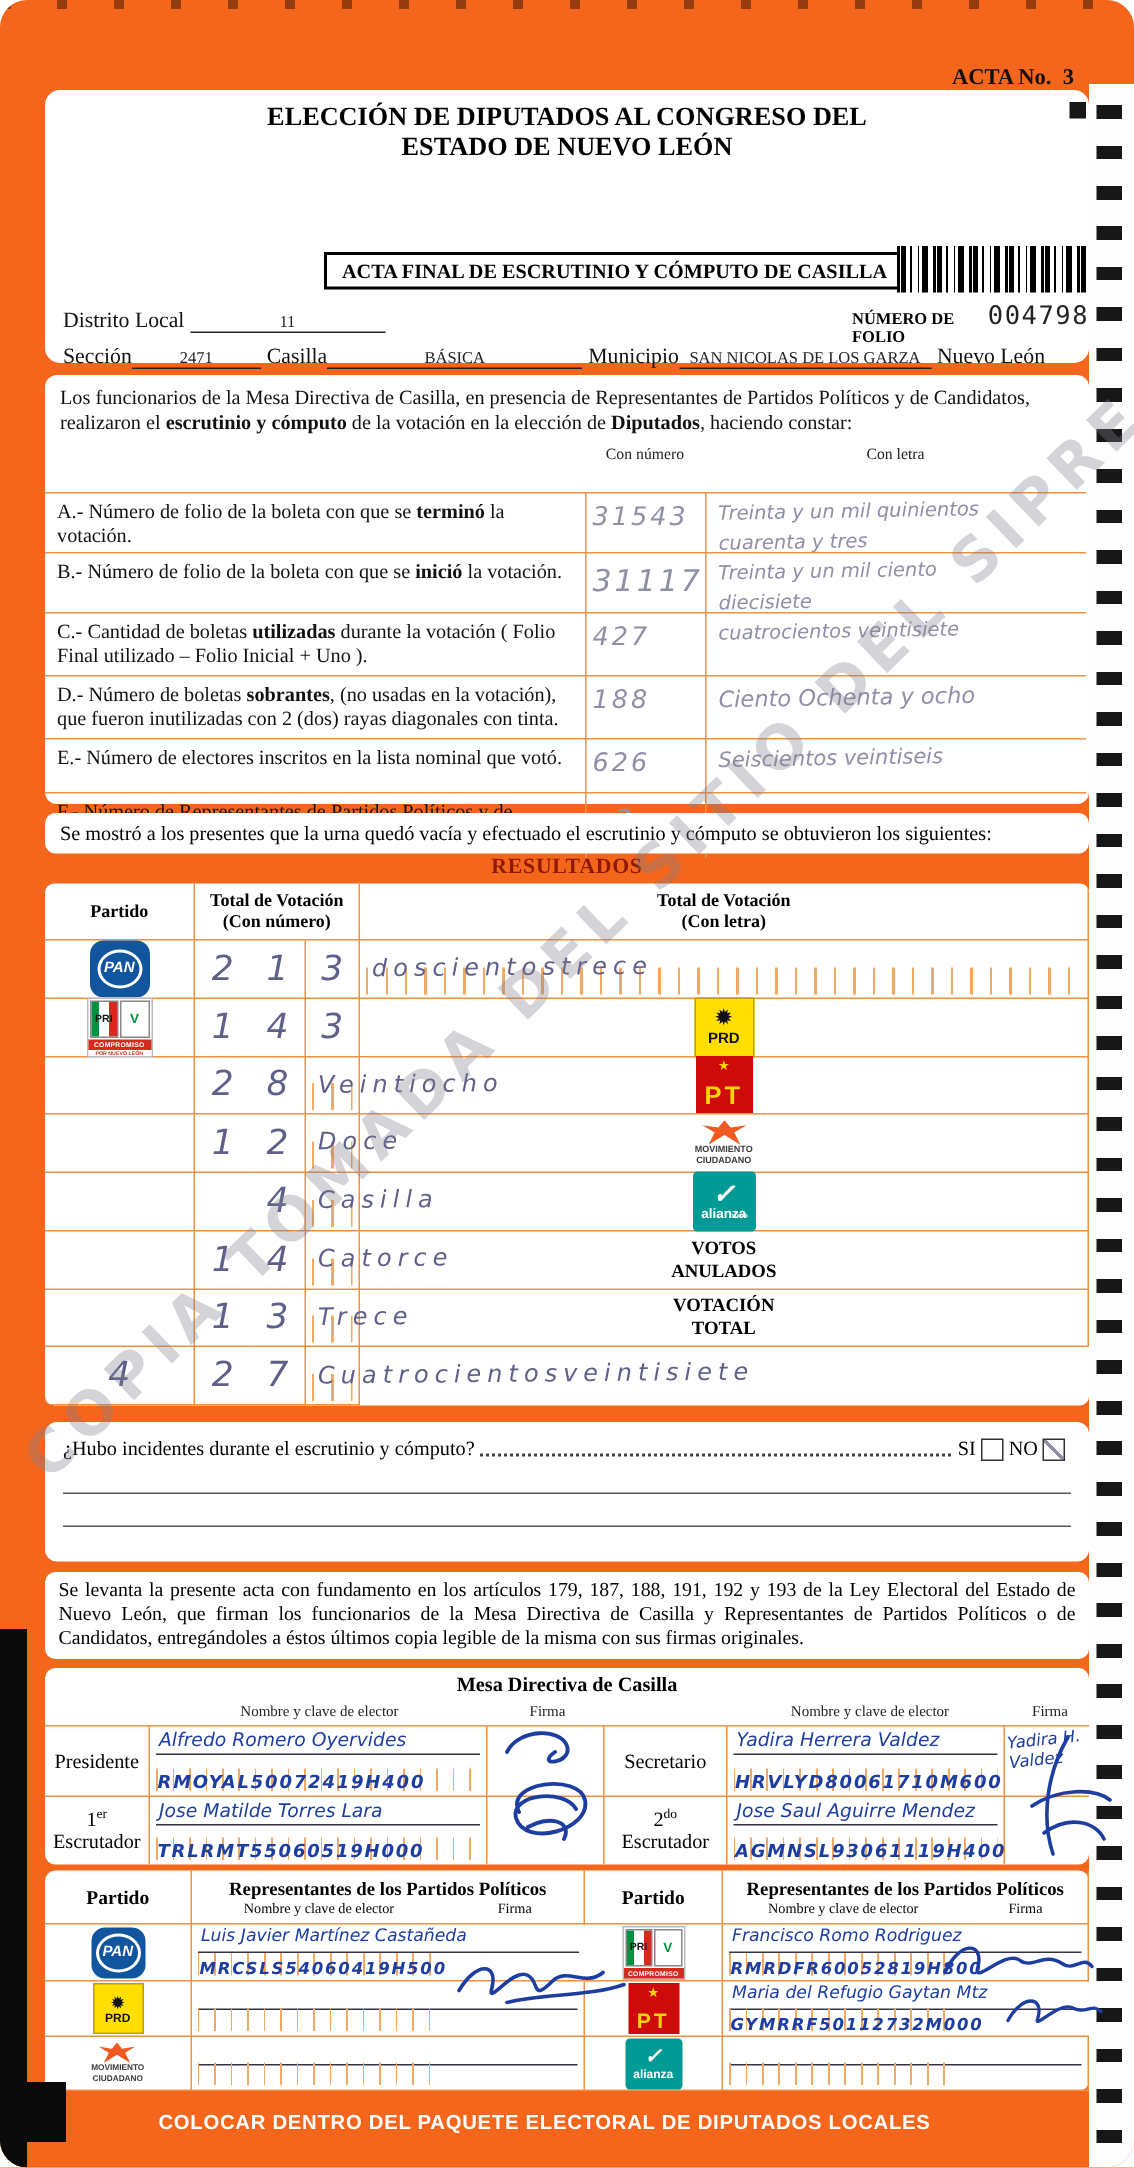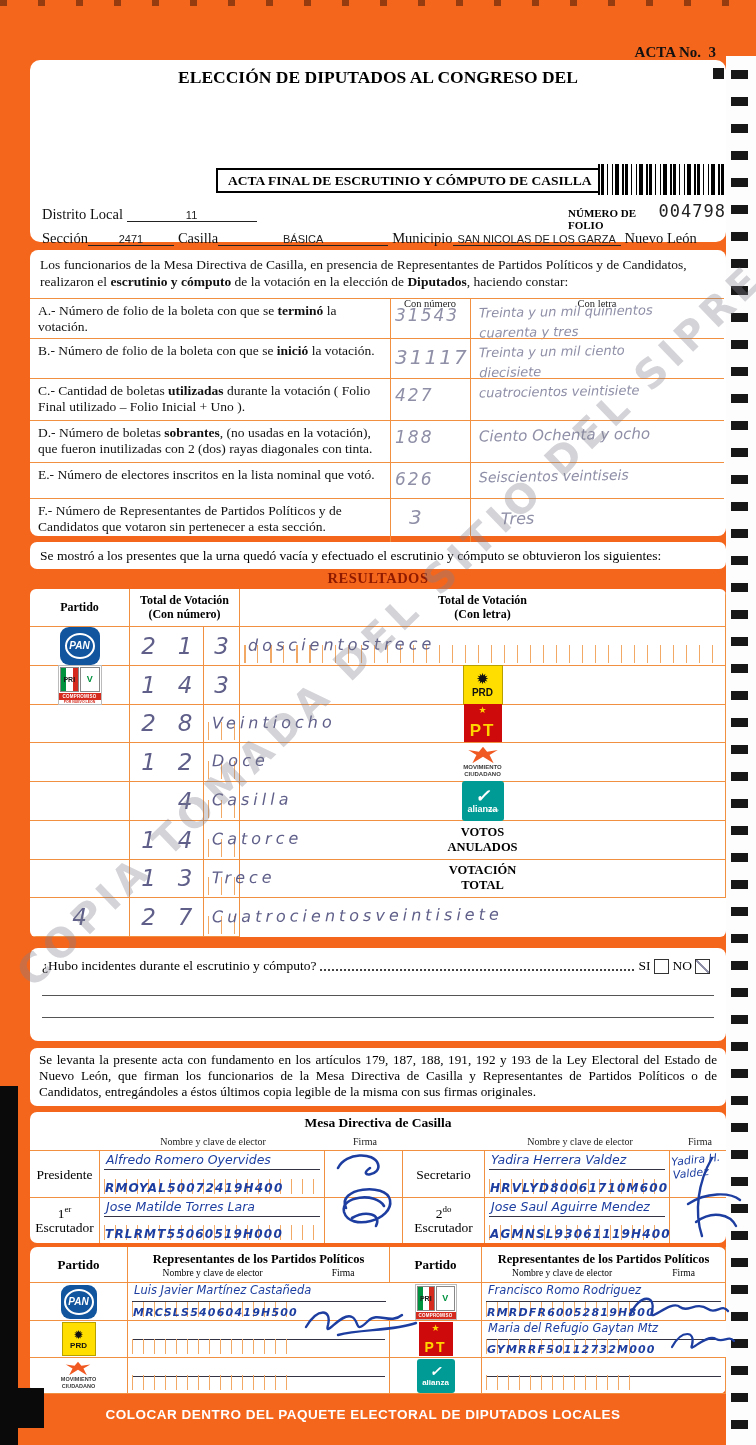--- a/index.html
+++ b/index.html
@@ -1,18 +1,18 @@
 <!DOCTYPE html>
 <html><head>
 <meta charset="utf-8">
 <style>
   * { margin:0; padding:0; box-sizing:border-box; }
   html,body { width:756px; }
   body { font-family:"Liberation Serif", serif; }
-  .page { position:relative; width:756px; height:1445px; background:#f5661d; overflow:hidden; }
+  .page { position:relative; width:756px; height:1445px; background:#f5661d; overflow:hidden;border-radius:18px; }
 
   
   .top-ticks { position:absolute; left:0; top:0; width:100%; height:6px;
     background:repeating-linear-gradient(90deg, rgba(70,25,5,.55) 0 7px, transparent 7px 38px); }
   .binding-strip { position:absolute; right:0; top:56px; width:30px; height:1389px; background:#fdfdfd; }
   .binding-dashes { position:absolute; left:5px; top:14px; width:17px; height:calc(100% - 26px);
     background:repeating-linear-gradient(180deg, #171717 0 9px, transparent 9px 27px); }
   .binding-extra { position:absolute; left:-13px; top:12px; width:11px; height:11px; background:#171717; }
   .black-strip { position:absolute; left:0; top:1086px; width:18px; height:359px; background:#0a0a0a; }
   .black-corner { position:absolute; left:0; top:1388px; width:44px; height:40px; background:#0a0a0a; }
@@ -30,33 +30,33 @@
   .cee-bar { width:3px; height:34px; background:#9a9aa6; margin:0 5px; }
   .cee-acr { font-family:"Liberation Sans",sans-serif; font-weight:bold; font-size:30px; color:#f2c200; letter-spacing:1px; }
   .cee-shape { width:20px; height:32px; margin-left:2px; }
   .hdr-subtitle { position:absolute; left:186px; top:108px; border:2px solid #000; padding:3px 10px 2px; font-weight:bold; font-size:13.5px; white-space:nowrap; }
   .barcode { position:absolute; left:568px; top:104px; width:152px; height:31px;
     background:repeating-linear-gradient(90deg,#000 0 2px,#fff 2px 3px,#000 3px 6px,#fff 6px 9px,#000 9px 10px,#fff 10px 14px,#000 14px 15px,#fff 15px 17px,#000 17px 21px,#fff 21px 24px); }
   .folio-row { position:absolute; left:538px; top:141px; display:flex; align-items:baseline; }
   .folio-label { font-weight:bold; font-size:11px; }
   .folio-num { font-family:"DejaVu Sans Mono",monospace; font-size:17px; margin-left:8px; letter-spacing:1px; color:#222; }
   .field-line { border-bottom:1.5px solid #222; display:inline-block; text-align:center;
-    font-family:Liberation Sans, sans-serif; font-size:11px; color:#222; vertical-align:baseline; }
+    font-family:Liberation Serif, serif; font-size:11px; color:#222; vertical-align:baseline; }
   .hdr-row { position:absolute; font-size:14.5px; color:#111; }
   .hdr-ubi-l2 { position:absolute; left:12px; top:198px; width:672px; border-bottom:1.5px solid #222;
     font-family:"Liberation Sans",sans-serif; font-size:10.5px; padding-bottom:3px; }
   .uso-row { position:absolute; left:12px; top:222px; width:672px; display:flex; justify-content:space-between; }
   .uso { font-size:8px; font-weight:bold; color:#333; }
 
   
   .intro-card { left:30px; top:250px; width:696px; height:286px; border-radius:8px; }
   .intro-p { padding:7px 10px 0; font-size:13.5px; line-height:1.25; color:#111; }
   .tally { position:absolute; left:0; top:48px; width:696px; height:238px; }
   .tally-colhead { position:absolute; top:0; font-size:10.5px; text-align:center; color:#222; }
-  .tally-grid { position:absolute; left:0; top:0; width:696px; height:176px; display:grid;
+  .tally-grid { position:absolute; left:0; top:30px; width:696px; height:176px; display:grid;
     grid-template-columns:360px 80px 254px; grid-auto-rows:auto; }
   .t-row { display:contents; }
   .t-label { border-top:1.5px solid #f09040; padding:4px 2px 2px 8px; font-size:13.5px; line-height:1.2; color:#111; }
   .t-num, .t-letra { border-top:1.5px solid #f09040; border-left:1.5px solid #f09040; position:relative; }
   .hw-pencil { font-family:"DejaVu Sans",sans-serif; font-style:italic; color:#8f8fa8; }
   .hw-ink { font-family:"DejaVu Sans",sans-serif; font-style:italic; color:#1d3ea0; }
   .hw-purple { font-family:"DejaVu Sans",sans-serif; font-style:italic; color:#5f5f8a; }
   .t-num .hw-pencil { position:absolute; left:4px; top:6px; font-size:17px; letter-spacing:2px; }
   .t-letra .hw-pencil { position:absolute; left:8px; top:3px; font-size:13px; line-height:1.5; transform:rotate(-1deg); }
 
@@ -160,20 +160,21 @@
 <div class="page">
   <div class="top-ticks"></div>
 
   <div class="acta-no">
     <span>ACTA No.</span>&nbsp;&nbsp;<span>3</span>
   </div>
 
   <div class="card hdr">
     <div class="hdr-title">
       <div>ELECCIÓN DE DIPUTADOS AL CONGRESO DEL</div>
+      <div>ESTADO DE NUEVO LEÓN</div>
     </div>
     <div class="hdr-subtitle">ACTA FINAL DE ESCRUTINIO Y CÓMPUTO DE CASILLA</div>
     <div class="barcode"></div>
     <div class="folio-row">
       <span class="folio-label">NÚMERO DE FOLIO</span>
       <span class="folio-num">004798</span>
     </div>
     <div class="hdr-row" style="left:12px; top:146px;">
       <span>Distrito Local</span>
       <span class="field-line" style="width:130px;">11</span>

